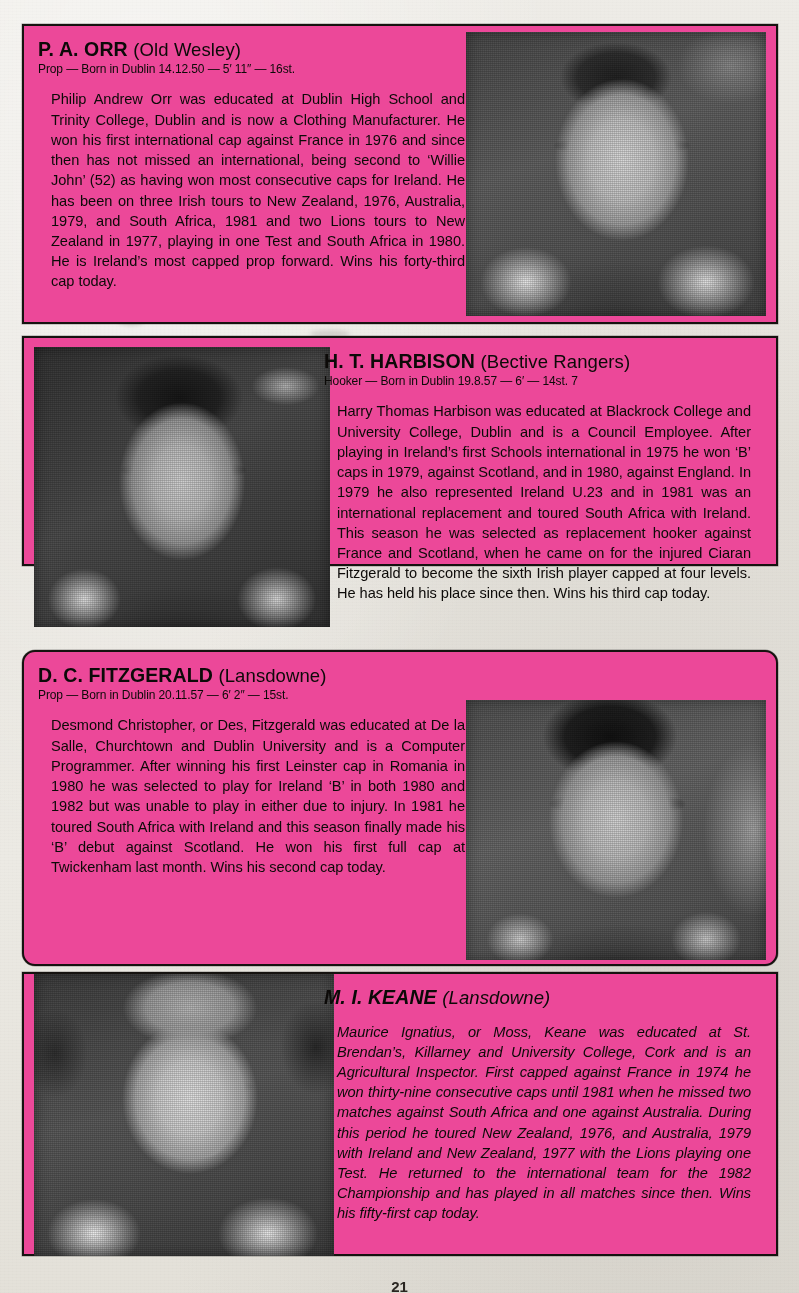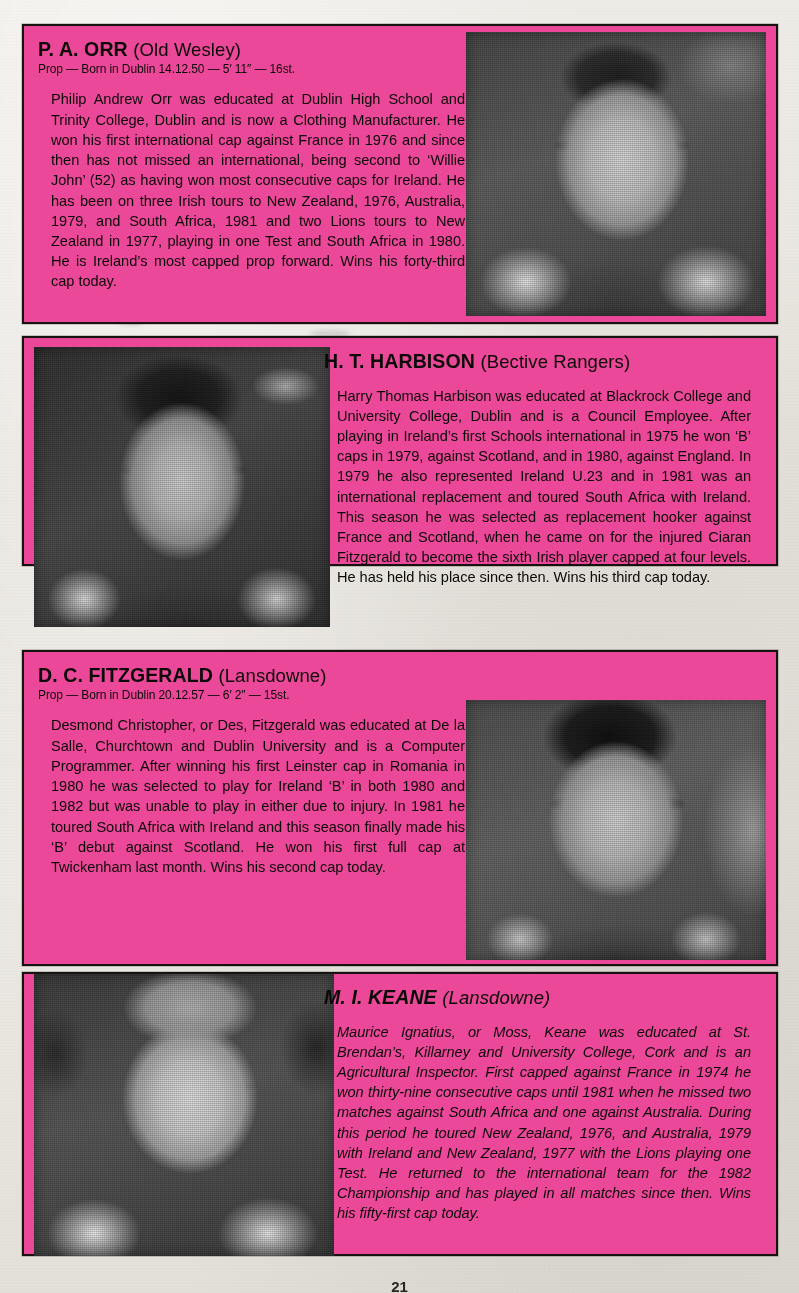--- a/index.html
+++ b/index.html
@@ -46,21 +46,21 @@
   .card-inner {
     position: relative;
     width: 100%;
     height: 100%;
     box-sizing: border-box;
   }
 
   
   #card-1 { top: 24px;   height: 300px; }
   #card-2 { top: 336px;  height: 230px; }
-  #card-3 { top: 650px;  height: 316px; }
+  #card-3 { top: 650px;  height: 316px; border-radius: 13px; }
   #card-4 { top: 972px;  height: 284px; font-style: italic; }
 
   .text-col {
     position: absolute;
     top: 12px;
     box-sizing: border-box;
   }
   .photo {
     position: absolute;
     overflow: hidden;
@@ -209,20 +209,21 @@
           linear-gradient(150deg, #3e3b36 0%, #565149 45%, #403c36 100%);
       "></div>
       <div class="halftone"></div>
       <div class="photo-edge"></div>
     </div>
     <div class="text-col">
       <h2 class="player-name">
         <span>H. T. HARBISON</span>
         <span class="club">(Bective Rangers)</span>
       </h2>
+      <p class="player-vitals">Hooker — Born in Dublin 19.8.57 — 6′ — 14st. 7</p>
       <p class="player-bio">Harry Thomas Harbison was educated at Blackrock College and University College, Dublin and is a Council Employee. After playing in Ireland’s first Schools international in 1975 he won ‘B’ caps in 1979, against Scotland, and in 1980, against England. In 1979 he also represented Ireland U.23 and in 1981 was an international replacement and toured South Africa with Ireland. This season he was selected as replacement hooker against France and Scotland, when he came on for the injured Ciaran Fitzgerald to become the sixth Irish player capped at four levels. He has held his place since then. Wins his third cap today.</p>
     </div>
   </div>
 </div>
 
 <div class="card layout-a" id="card-3">
   <div class="card-inner">
     <div class="photo" style="top:48px; width:300px; height:260px;">
       <div class="portrait" style="
         background-color:#716c64;
@@ -239,21 +240,21 @@
           linear-gradient(158deg, #5c574f 0%, #6f6a61 42%, #555049 100%);
       "></div>
       <div class="halftone"></div>
       <div class="photo-edge"></div>
     </div>
     <div class="text-col">
       <h2 class="player-name">
         <span>D. C. FITZGERALD</span>
         <span class="club">(Lansdowne)</span>
       </h2>
-      <p class="player-vitals">Prop — Born in Dublin 20.12.57 — 6′ 2″ — 15st.</p>
+      <p class="player-vitals">Prop — Born in Dublin 20.11.57 — 6′ 2″ — 15st.</p>
       <p class="player-bio">Desmond Christopher, or Des, Fitzgerald was educated at De la Salle, Churchtown and Dublin University and is a Computer Programmer. After winning his first Leinster cap in Romania in 1980 he was selected to play for Ireland ‘B’ in both 1980 and 1982 but was unable to play in either due to injury. In 1981 he toured South Africa with Ireland and this season finally made his ‘B’ debut against Scotland. He won his first full cap at Twickenham last month. Wins his second cap today.</p>
     </div>
   </div>
 </div>
 
 <div class="card layout-b" id="card-4">
   <div class="card-inner">
     <div class="photo" style="top:0px; width:300px; height:282px;">
       <div class="portrait" style="
         background-color:#6b675f;

